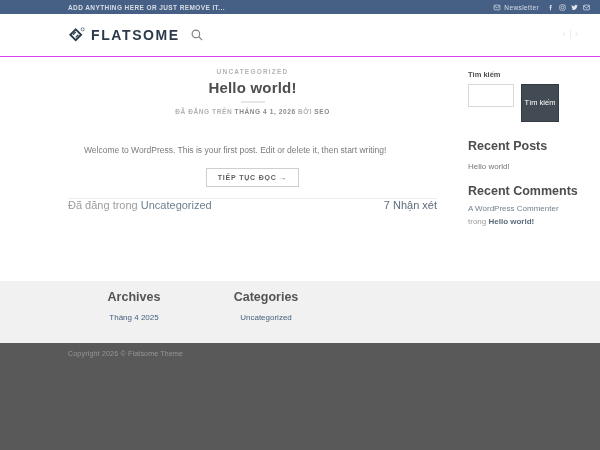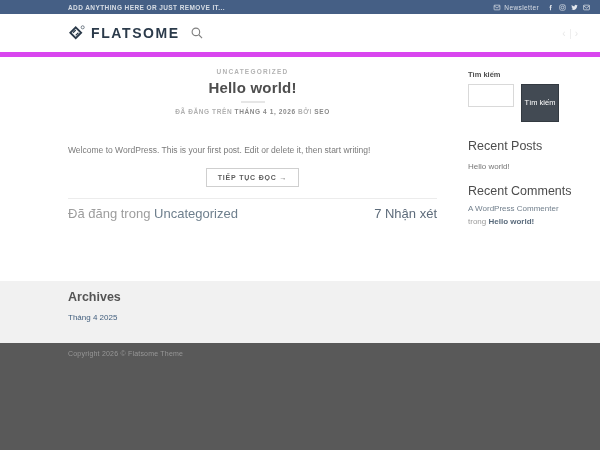--- a/index.html
+++ b/index.html
@@ -19,21 +19,21 @@
   }
   .topbar-right { display:flex; align-items:center; gap:8px; }
   .newsletter { display:flex; align-items:center; gap:3px; font-weight:normal; }
   .social { display:flex; align-items:center; gap:5px; }
   .social svg { display:block; }
   
   .header {
     height:43px; background:#fff; position:relative;
     display:flex; align-items:center;
     padding:0 14px 0 68px;
-    border-bottom:5px solid #d946ef;
+    border-bottom:1px solid #d946ef;
   }
   .logo { display:flex; align-items:center; gap:6px; }
   .logo-text {
     font-size:14px; font-weight:bold; letter-spacing:1.6px;
     color:var(--logo_color,#2b3a4a);
   }
   .hdr-search { margin-left:11px; cursor:pointer; display:flex; }
   .hdr-right {
     position:absolute; right:22px; top:14px;
     color:#e7e7e7; font-size:10px; display:flex; gap:4px; align-items:center;
@@ -46,66 +46,66 @@
   .category {
     font-size:6.5px; letter-spacing:1.2px; color:#b3b3b3; font-weight:bold;
   }
   .post-title {
     margin:4px 0 5px; font-size:15px; font-weight:bold; color:#4e4e4e;
     letter-spacing:.2px;
   }
   .title-divider { width:24px; height:2px; background:#e6e6e6; margin:0 auto 5px; }
   .post-meta { font-size:6.5px; letter-spacing:.6px; color:#b0b0b0; font-weight:bold; }
   .post-meta .dk { color:#8a8a8a; }
-  .excerpt { margin-top:30px; font-size:8.5px; color:#7a7a7a; line-height:1.4; }
+  .excerpt { margin-top:30px; font-size:8.5px; color:#7a7a7a; line-height:1.4;margin-left:16px; }
   .read-more-wrap { text-align:center; margin-top:9px; }
   .read-more {
     display:inline-block; border:1px solid #cfcfcf; background:#fff;
     color:#5c5c5c; font-size:7px; font-weight:bold; letter-spacing:.8px;
     padding:5px 11px; cursor:pointer; font-family:inherit;
   }
   .post-hr { border:none; border-top:1px solid #ececec; margin:11px 0 0; }
   .meta-row {
     display:flex; justify-content:space-between; align-items:center;
-    margin-top:7px; font-size:13px; color:#9d9d9d;
+    font-size:11px; color:#9d9d9d;
   }
   .meta-row a { text-decoration:none; }
   .posted-in-link { color:#6e7f8d; cursor:pointer; }
   .comments-link { color:#5d6b7a; cursor:pointer; }
   
   .sidebar { width:98px; margin-left:31px; padding-top:13px; }
   .search-title { font-size:7.5px; font-weight:bold; color:#4d4d4d; margin-bottom:5px; }
   .search-row { display:flex; align-items:flex-start; gap:7px; }
   .search-input {
     width:46px; height:23px; border:1px solid #d9d9d9; background:#fff;
     font-size:8px; padding:2px; outline:none;
   }
   .search-btn {
     width:38px; height:38px; background:var(--button_dark,#424a53);
     color:#fff; border:1px solid #333a41; font-size:7.5px; line-height:1.6;
     text-align:center; cursor:pointer; font-family:inherit; padding:2px;
     white-space:normal; word-break:break-word;
   }
   .widget-title {
-    font-size:12.5px; font-weight:normal; color:#4d4d4d; white-space:nowrap;
+    font-size:12.5px; font-weight:bold; color:#4d4d4d; white-space:nowrap;
     margin:0;
   }
   .wt-posts { margin-top:17px; }
   .wt-comments { margin-top:13px;text-align:center; }
   .widget-link {
     display:block; margin-top:9px; font-size:8px; color:#767676;
     text-decoration:none; cursor:pointer;
   }
   .comment-item { margin-top:5px; font-size:8px; color:#9b9b9b; line-height:1.6; }
   .comment-author { color:#717f8c; cursor:pointer; }
   .comment-post { color:#5a6b7c; font-weight:bold; cursor:pointer; }
   
   .footer-light {
     height:62px; background:var(--footer_light_bg,#f1f1f1);
-    display:flex; padding:9px 34px 0 68px;
+    display:flex; padding:9px 34px 0 68px;text-align:center;
   }
   .f-col { width:132px; }
   .f-title { font-size:12.5px; font-weight:bold; color:#545454; margin:0; }
   .f-link {
     display:block; margin-top:9px; font-size:8px;
     color:var(--link_color,#44607f); text-decoration:none; cursor:pointer;
   }
   
   .footer-dark {
     height:107px; background:var(--footer_dark_bg,#595959);
@@ -212,17 +212,21 @@
     </div>
   </div>
 
 </div>
 
 <div class="footer-light">
   <div class="f-col">
     <h3 class="f-title">Archives</h3>
     <a class="f-link">Tháng 4 2025</a>
   </div>
+  <div class="f-col">
+    <h3 class="f-title">Categories</h3>
+    <a class="f-link">Uncategorized</a>
+  </div>
 </div>
 
 <div class="footer-dark">
   <div class="copyright">Copyright 2026 © Flatsome Theme</div>
 </div>
 
 </body></html>

